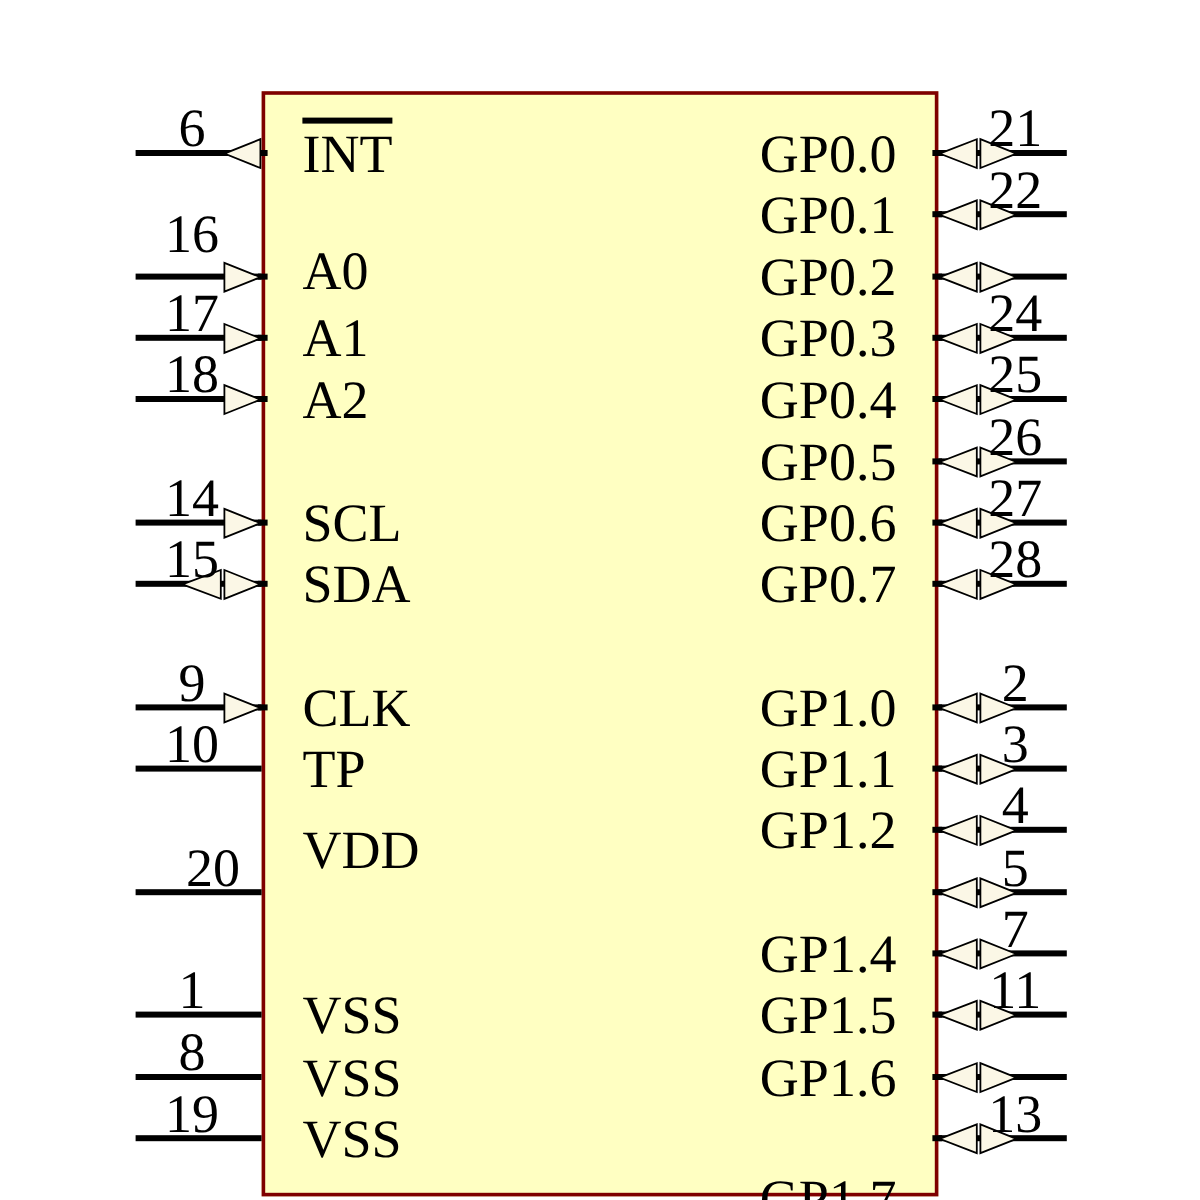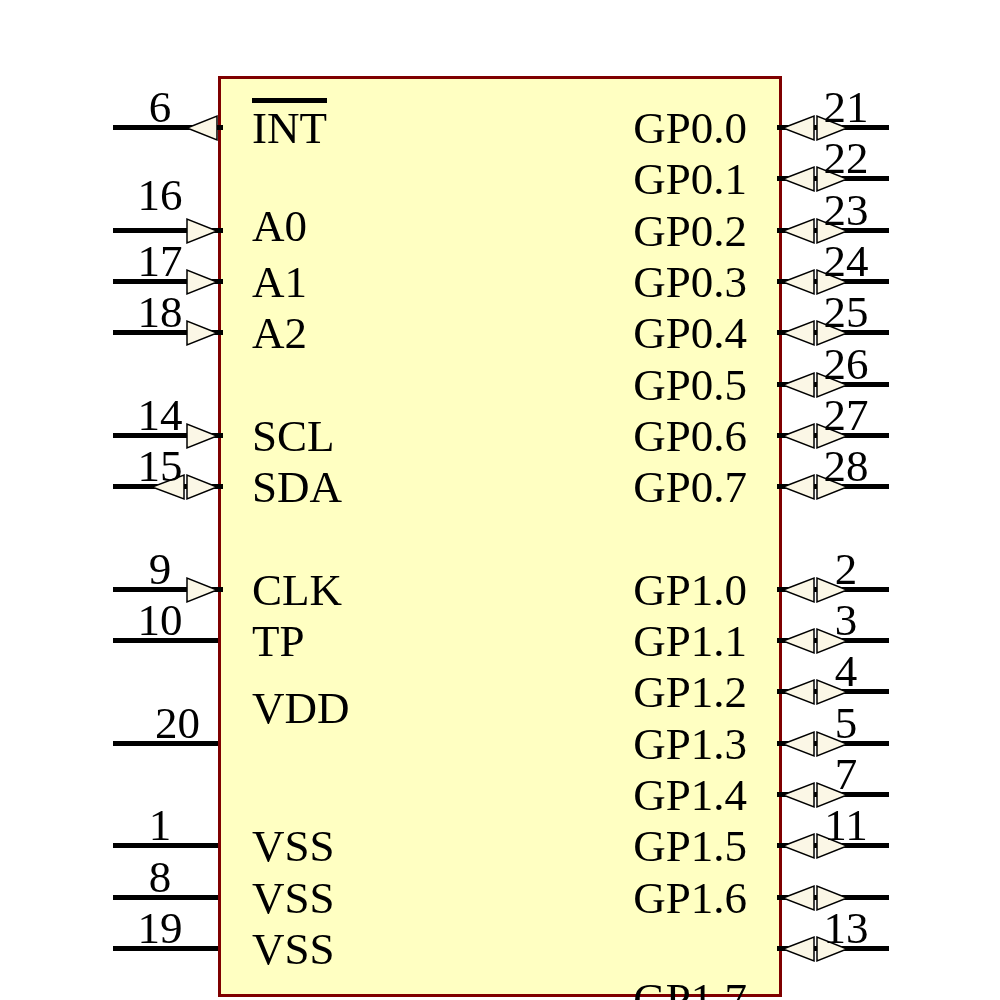--- a/index.html
+++ b/index.html
@@ -108,21 +108,20 @@
       <polygon points="36,2 36,26 66,14" fill="#FBF7E6" stroke="#000" stroke-width="1.5"></polygon>
     </svg>
     <div class="pin-number" style="left: 794px; top: 137px;">22</div>
     <div class="pin-label right" style="left: 480px; top: 153px;">GP0.1</div>
     <div class="wire" style="left: 782px; top: 228px; width: 107px;"></div>
     <div class="stub" style="left: 777px; top: 228px;"></div>
     <svg width="70" height="28" class="arrow" style="left: 781px; top: 217px;">
       <polygon points="2,14 33,2 33,26" fill="#FBF7E6" stroke="#000" stroke-width="1.5"></polygon>
       <polygon points="36,2 36,26 66,14" fill="#FBF7E6" stroke="#000" stroke-width="1.5"></polygon>
     </svg>
-    <div class="pin-number" style="left: 794px; top: 189px;">23</div>
     <div class="pin-label right" style="left: 480px; top: 205px;">GP0.2</div>
     <div class="wire" style="left: 782px; top: 279px; width: 107px;"></div>
     <div class="stub" style="left: 777px; top: 279px;"></div>
     <svg width="70" height="28" class="arrow" style="left: 781px; top: 268px;">
       <polygon points="2,14 33,2 33,26" fill="#FBF7E6" stroke="#000" stroke-width="1.5"></polygon>
       <polygon points="36,2 36,26 66,14" fill="#FBF7E6" stroke="#000" stroke-width="1.5"></polygon>
     </svg>
     <div class="pin-number" style="left: 794px; top: 240px;">24</div>
     <div class="pin-label right" style="left: 480px; top: 256px;">GP0.3</div>
     <div class="wire" style="left: 782px; top: 330px; width: 107px;"></div>
@@ -181,21 +180,20 @@
     </svg>
     <div class="pin-number" style="left: 794px; top: 650px;">4</div>
     <div class="pin-label right" style="left: 480px; top: 666px;">GP1.2</div>
     <div class="wire" style="left: 782px; top: 741px; width: 107px;"></div>
     <div class="stub" style="left: 777px; top: 741px;"></div>
     <svg width="70" height="28" class="arrow" style="left: 781px; top: 730px;">
       <polygon points="2,14 33,2 33,26" fill="#FBF7E6" stroke="#000" stroke-width="1.5"></polygon>
       <polygon points="36,2 36,26 66,14" fill="#FBF7E6" stroke="#000" stroke-width="1.5"></polygon>
     </svg>
     <div class="pin-number" style="left: 794px; top: 702px;">5</div>
-    <div class="pin-label right" style="left: 480px; top: 718px;">GP1.3</div>
     <div class="wire" style="left: 782px; top: 792px; width: 107px;"></div>
     <div class="stub" style="left: 777px; top: 792px;"></div>
     <svg width="70" height="28" class="arrow" style="left: 781px; top: 781px;">
       <polygon points="2,14 33,2 33,26" fill="#FBF7E6" stroke="#000" stroke-width="1.5"></polygon>
       <polygon points="36,2 36,26 66,14" fill="#FBF7E6" stroke="#000" stroke-width="1.5"></polygon>
     </svg>
     <div class="pin-number" style="left: 794px; top: 753px;">7</div>
     <div class="pin-label right" style="left: 480px; top: 769px;">GP1.4</div>
     <div class="wire" style="left: 782px; top: 843px; width: 107px;"></div>
     <div class="stub" style="left: 777px; top: 843px;"></div>

